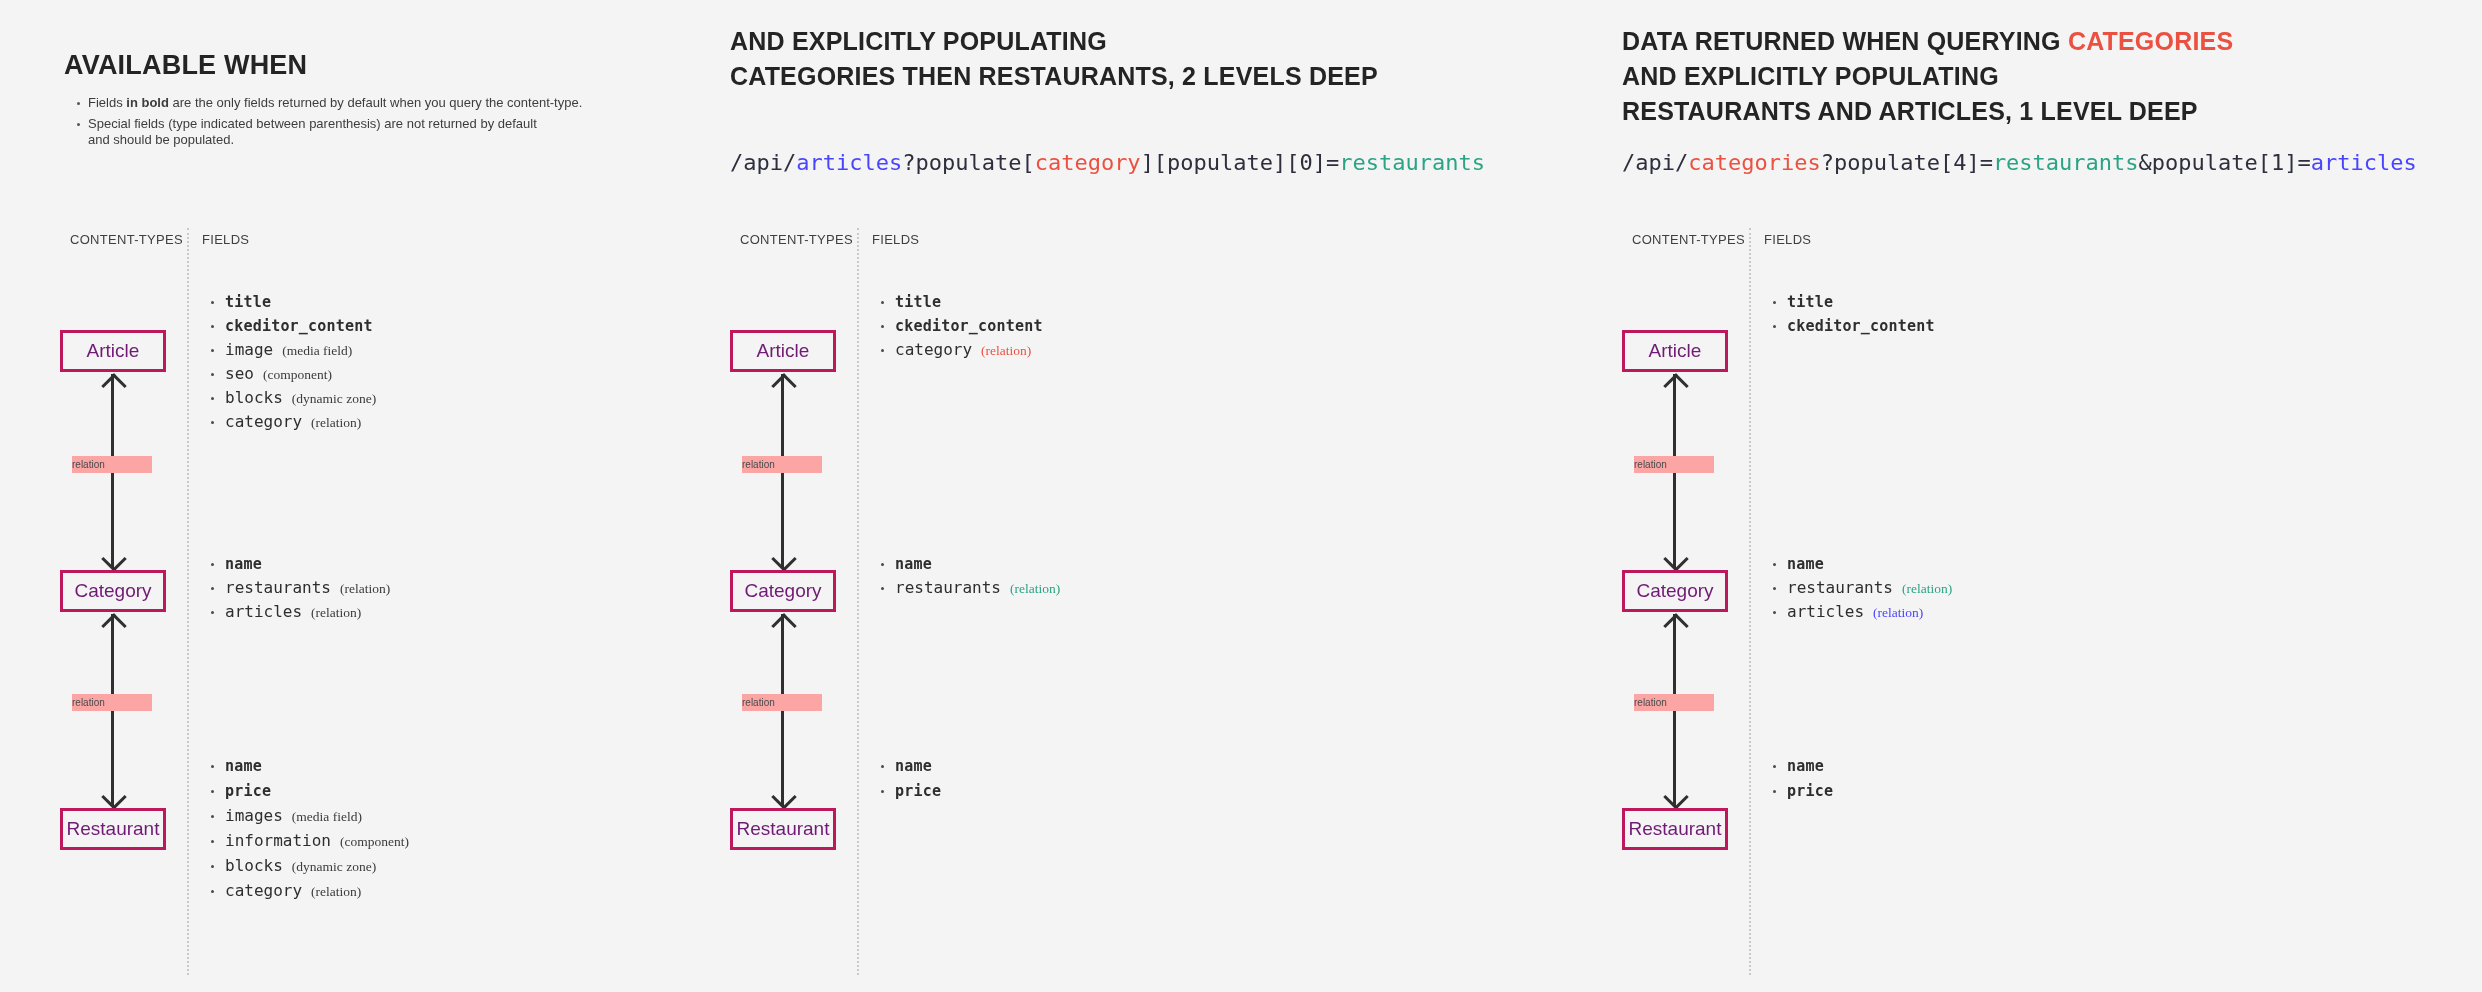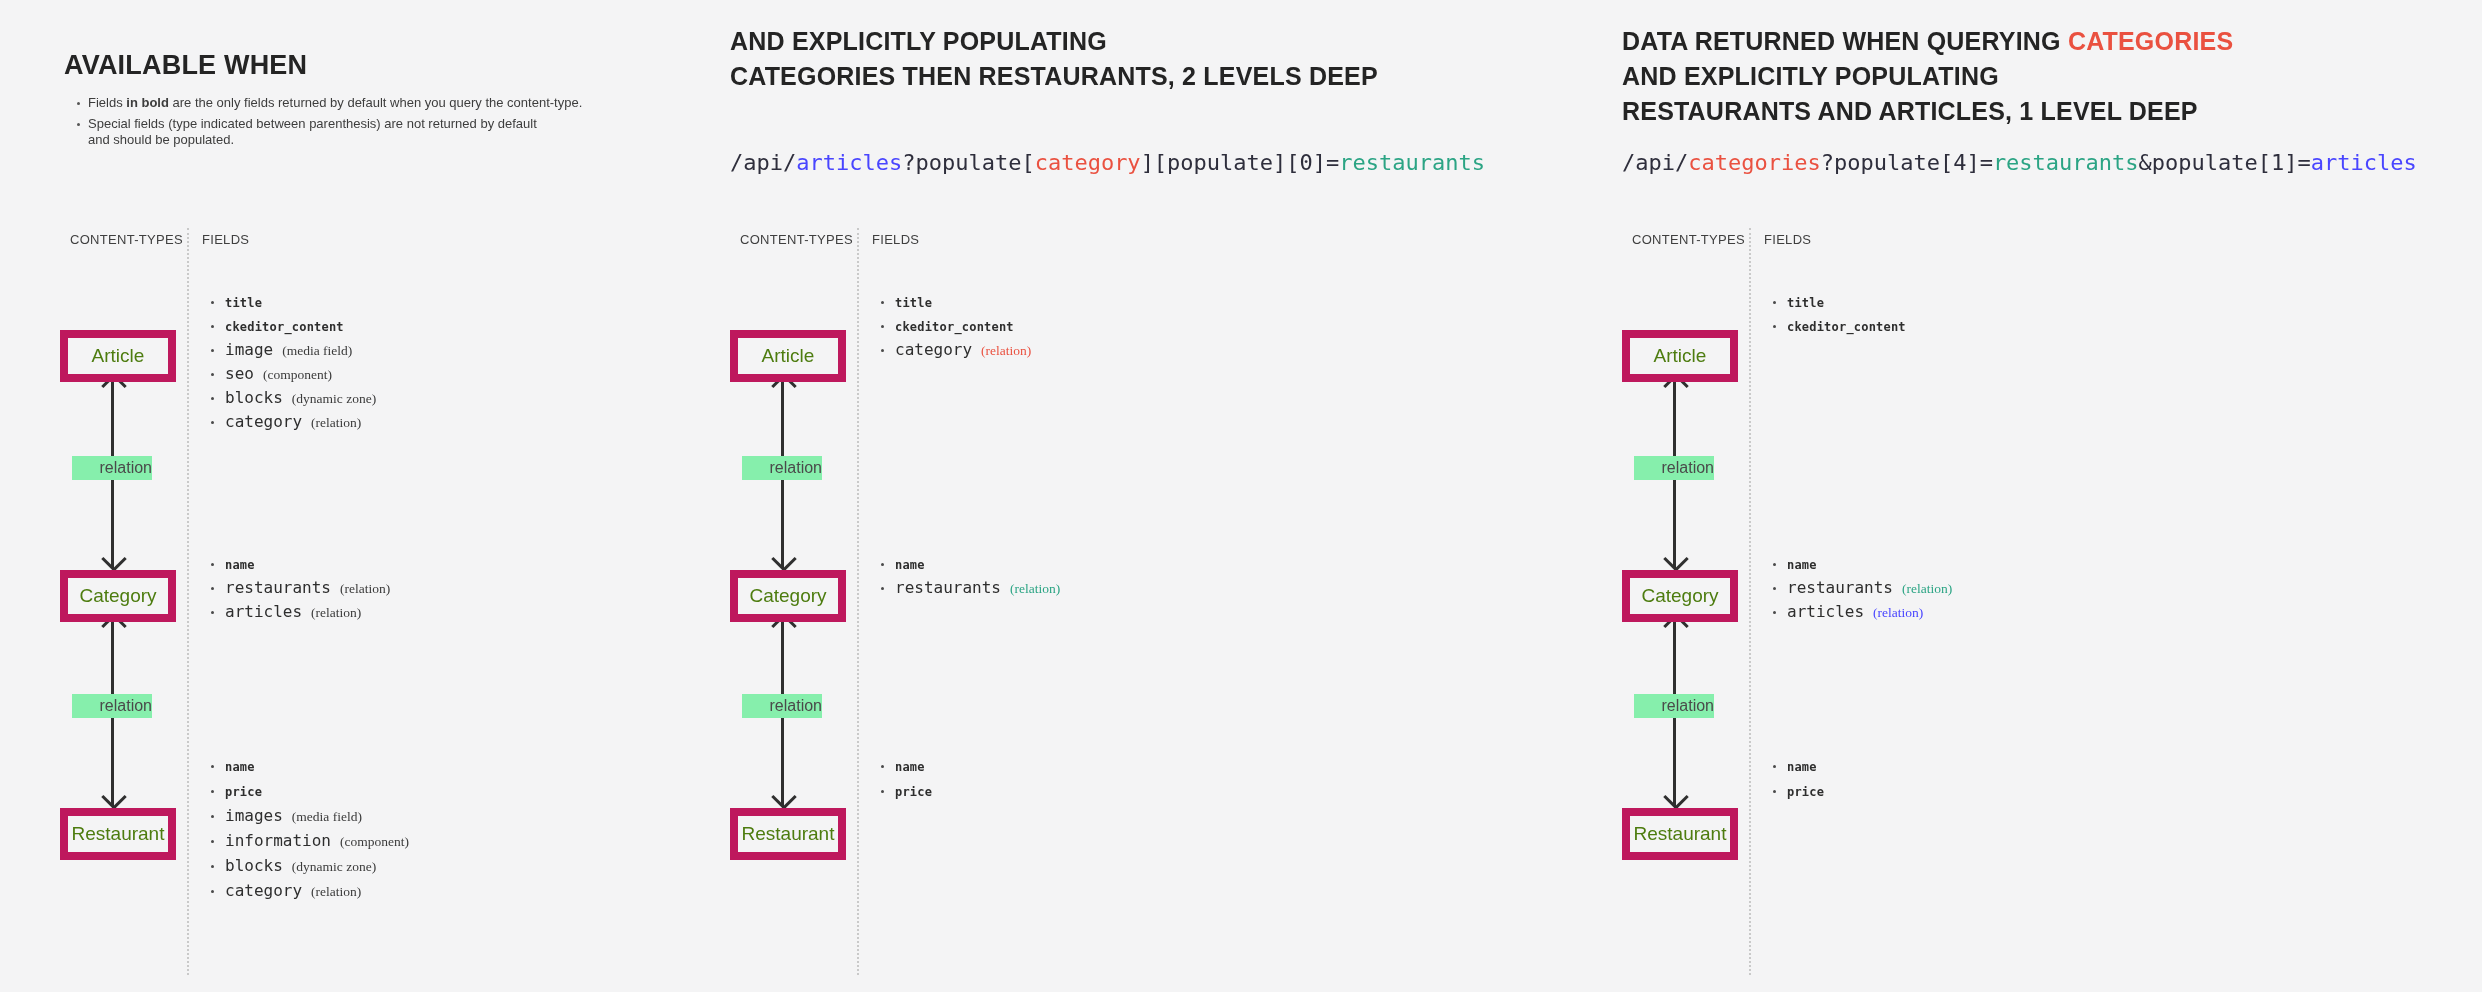--- a/index.html
+++ b/index.html
@@ -27,51 +27,51 @@
   .c-teal{color:#2ba484;}
   .c-dark{color:#2e2e3c;}
 
   
   .colh{position:absolute;top:232px;font-size:13px;color:#3f3f3f;letter-spacing:0.3px;}
   .colh.c1{left:10px;}
   .colh.c2{left:142px;}
   .vdivider{position:absolute;left:127px;top:228px;height:747px;width:0;border-left:2px dotted #c9c9c9;}
 
   .ctbox{
-    position:absolute;left:0;width:100px;height:36px;border:8px solid #be185d;background:#f4f4f5;
+    position:absolute;left:0;width:100px;height:36px;border:3px solid #be185d;background:#f4f4f5;
     display:flex;align-items:center;justify-content:center;
-    font-size:19px;color:#4d7c0f;z-index:3;
+    font-size:19px;color:#701a75;z-index:3;
   }
   .box-article{top:330px;}
   .box-category{top:570px;}
   .box-restaurant{top:808px;}
 
   .vline{position:absolute;left:51px;width:3px;background:#2f2f2f;z-index:1;}
   .line1{top:374px;height:194px;}
   .line2{top:614px;height:192px;}
   .chev{position:absolute;width:15px;height:15px;z-index:1;left:45px;}
   .chev.up{border-left:3px solid #2f2f2f;border-top:3px solid #2f2f2f;transform:rotate(45deg);}
   .chev.down{border-right:3px solid #2f2f2f;border-bottom:3px solid #2f2f2f;transform:rotate(45deg);}
   .chev.u1{top:377px;} .chev.d1{top:550px;} .chev.u2{top:617px;} .chev.d2{top:788px;}
   .rel-label{
-    position:absolute;left:12px;width:80px;text-align:right;top:456px;
-    font-size:16px;color:#4a4a4a;background:#86efac;padding:3px 0;z-index:2;
+    position:absolute;left:12px;width:80px;text-align:left;top:456px;
+    font-size:10px;color:#4a4a4a;background:#fca5a5;padding:3px 0;z-index:2;
   }
   .rel-label.r2{top:694px;}
 
   
   .fields{position:absolute;left:148px;margin:0;padding:0;list-style:none;}
   .fg-a{top:291px;}
   .fg-b{top:553px;}
   .fg-c{top:755px;}
   .fields li{position:relative;padding-left:17px;height:24px;line-height:22px;white-space:nowrap;}
   .fg-c li{height:25px;}
   .fields li::before{content:"";position:absolute;left:3px;top:10px;width:3px;height:3px;border-radius:50%;background:#4a4a4a;}
   .fname{font-family:"DejaVu Sans Mono", monospace;font-size:16px;color:#2e2e2e;}
-  .fname.b{font-weight:700;font-size:12px;letter-spacing:0.2px;}
+  .fname.b{font-weight:700;font-size:15px;letter-spacing:0.2px;}
   .ftype{font-family:Liberation Serif, serif;font-size:13.5px;color:#3b3b3b;margin-left:9px;}
   .fname.c-blue,.fname.c-red,.fname.c-teal{}
   .ftype.c-blue{color:#4945ff;} .ftype.c-red{color:#ea5140;} .ftype.c-teal{color:#2ba484;}
 </style>
 </head>
 <body>
 
 <section class="panel" id="p1">
   <h1 class="p1-title">AVAILABLE WHEN</h1>
   <ul class="notes">

